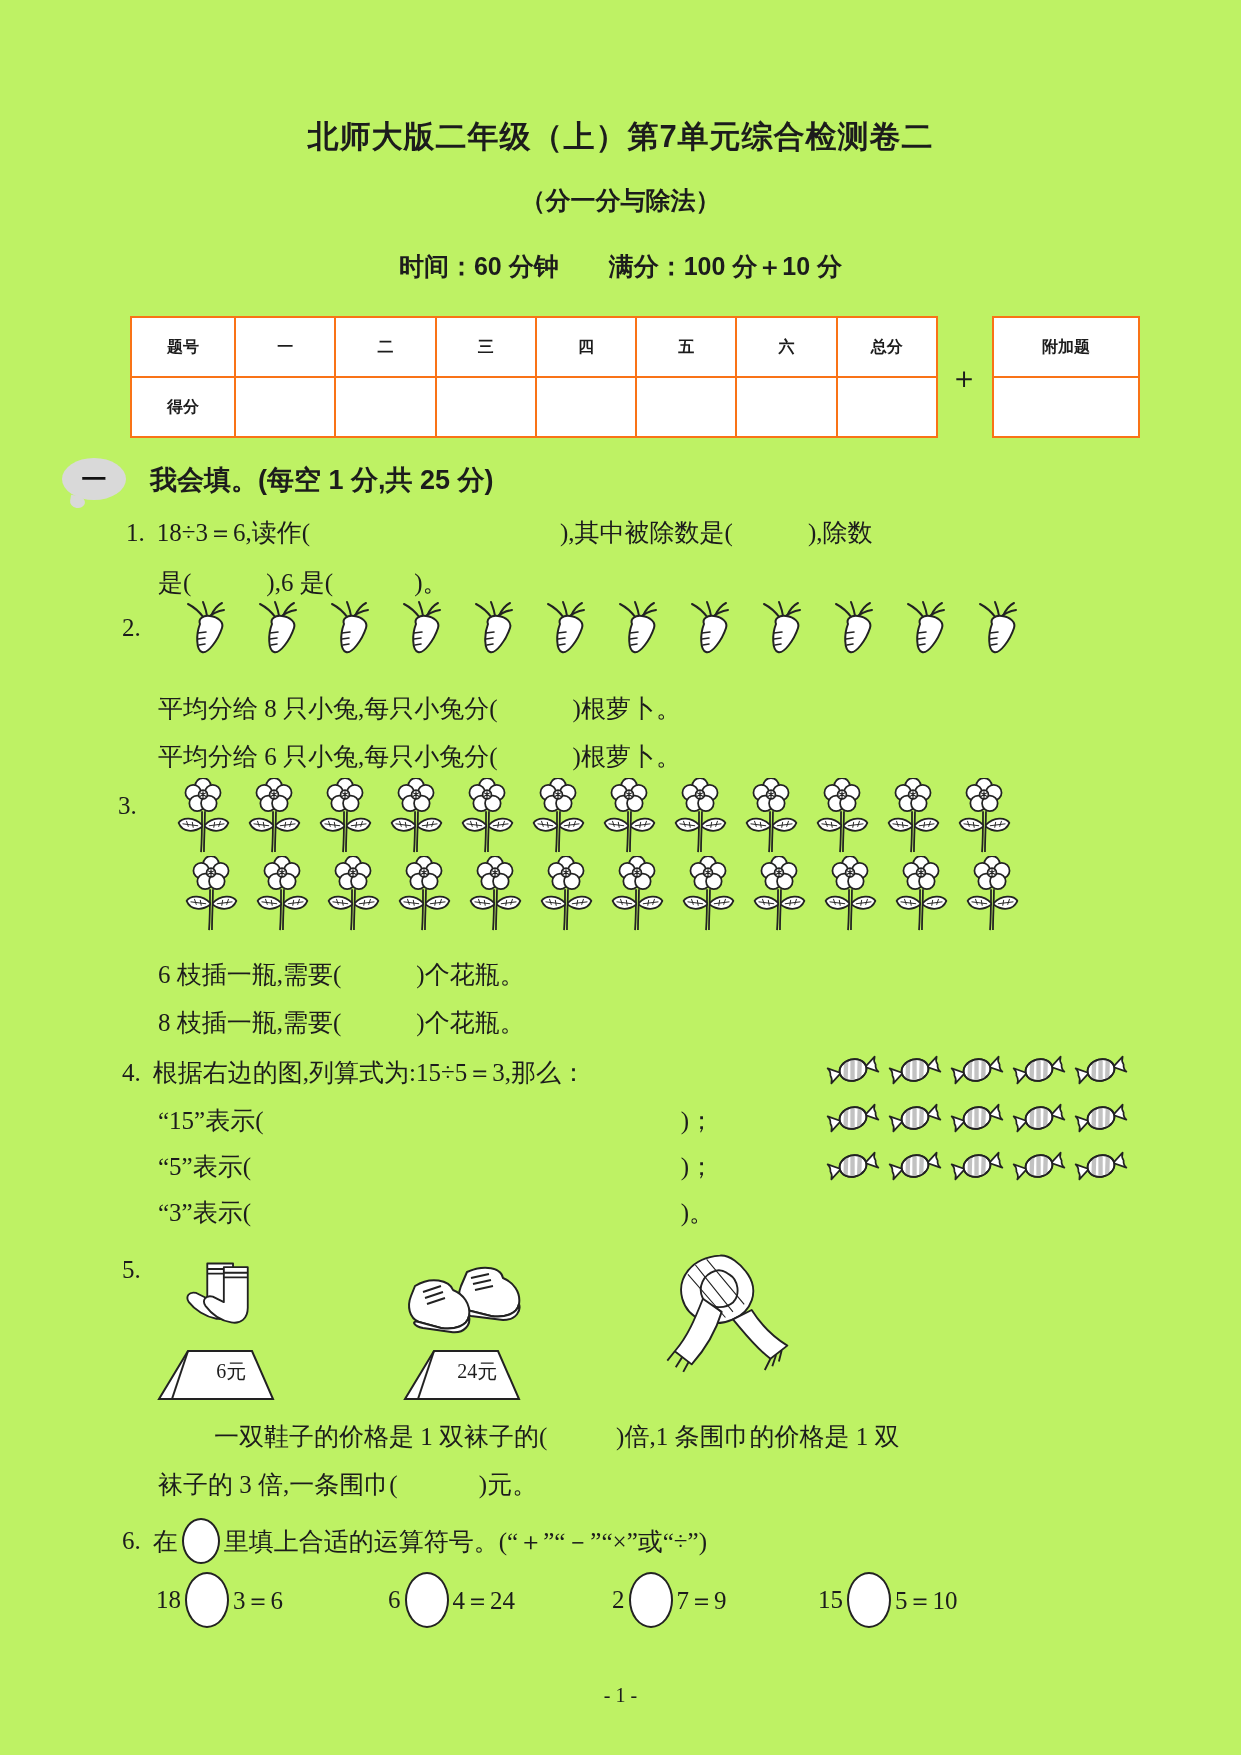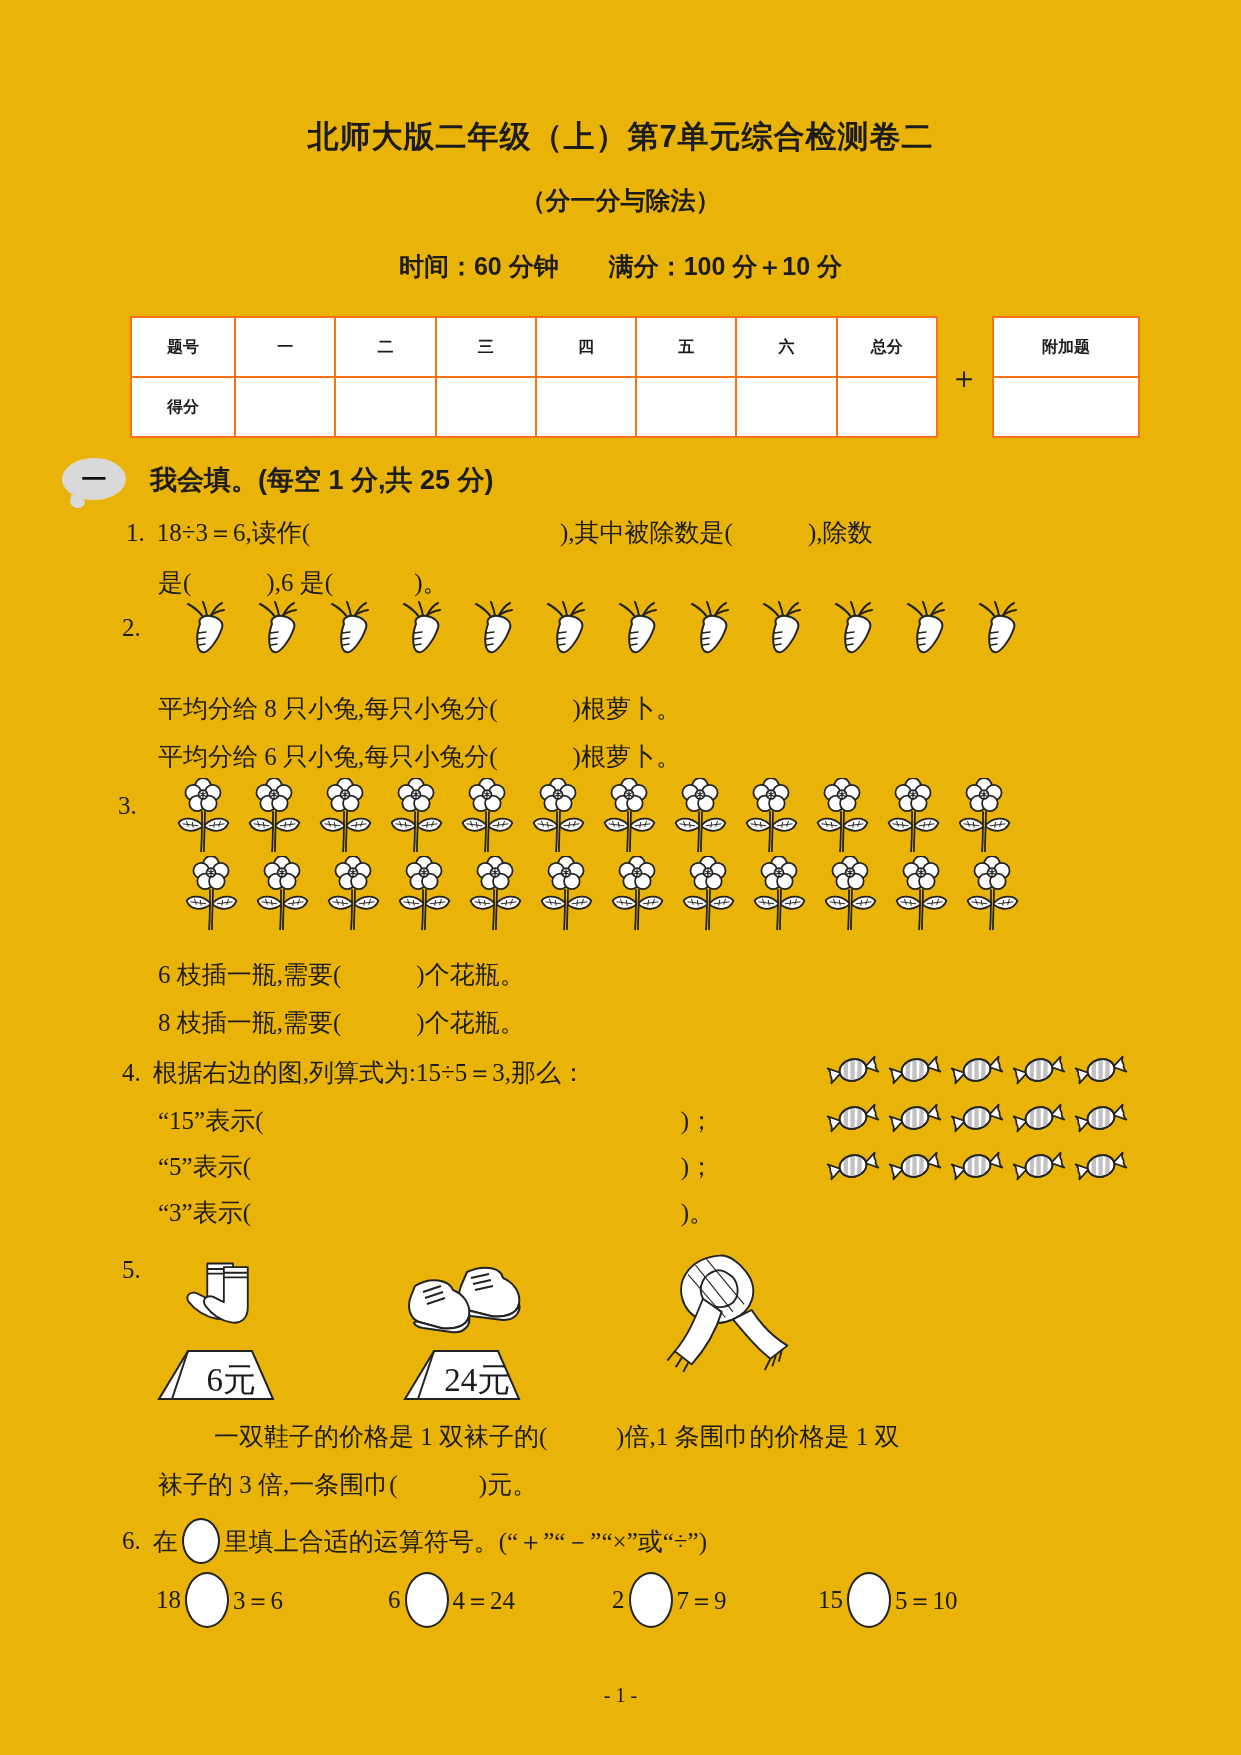--- a/index.html
+++ b/index.html
@@ -1,16 +1,16 @@
 <!DOCTYPE html>
 <html lang="zh"><head>
 <meta charset="utf-8">
 <style>
   html,body{margin:0;padding:0;background:#ffffff;}
-  .page{position:relative;width:1241px;height:1755px;background:#eab308;margin:0 auto;overflow:hidden;
+  .page{position:relative;width:1241px;height:1755px;background:#bef264;margin:0 auto;overflow:hidden;
         color:#1c1c1c;font-family:"Liberation Serif",serif;}
   .abs{position:absolute;}
   .center{left:0;width:1241px;text-align:center;}
   .hd-title{top:116px;font-family:"Liberation Sans",sans-serif;font-weight:800;font-size:31px;letter-spacing:1px;}
   .hd-sub{top:184px;font-family:"Liberation Sans",sans-serif;font-weight:600;font-size:25px;}
   .hd-info{top:250px;font-family:"Liberation Sans",sans-serif;font-weight:600;font-size:25px;}
   table{border-collapse:collapse;table-layout:fixed;}
   .score-table{left:130px;top:316px;width:808px;}
   .bonus-table{left:992px;top:316px;width:148px;}
   td{border:2px solid #f97316;height:56px;text-align:center;vertical-align:middle;
@@ -33,21 +33,21 @@
   .icon-flower{width:66px;height:78px;}
   .icon-candy{width:62px;height:48px;}
   .candy-grid{left:822px;top:1046px;width:312px;display:flex;flex-wrap:wrap;}
   .q4row{left:158px;display:flex;justify-content:space-between;width:556px;font-size:25px;white-space:pre;gap:40px;}
   .circle{display:inline-block;width:36px;height:44px;border:2px solid #222;border-radius:50%;
           vertical-align:middle;margin:0 4px;background:#fff;}
   .eq .circle{width:40px;height:52px;}
   .inlineflex{display:inline-flex;align-items:center;white-space:pre;font-size:25px;}
   .tag{position:absolute;width:128px;height:58px;}
   .tag svg{position:absolute;left:0;top:0;width:100%;height:100%;}
-  .tag .price{position:absolute;left:30%;top:12px;width:64%;text-align:center;font-size:33px;}
+  .tag .price{position:absolute;left:30%;top:12px;width:64%;text-align:center;font-size:20px;}
   .art{position:absolute;}
   .footer{top:1684px;font-size:20px;}
 </style>
 </head>
 <body>
 
 <svg width="0" height="0" style="position:absolute" aria-hidden="true">
   <defs>
     <clipPath id="candy-clip">
         <ellipse cx="32" cy="23" rx="14" ry="11"></ellipse>

